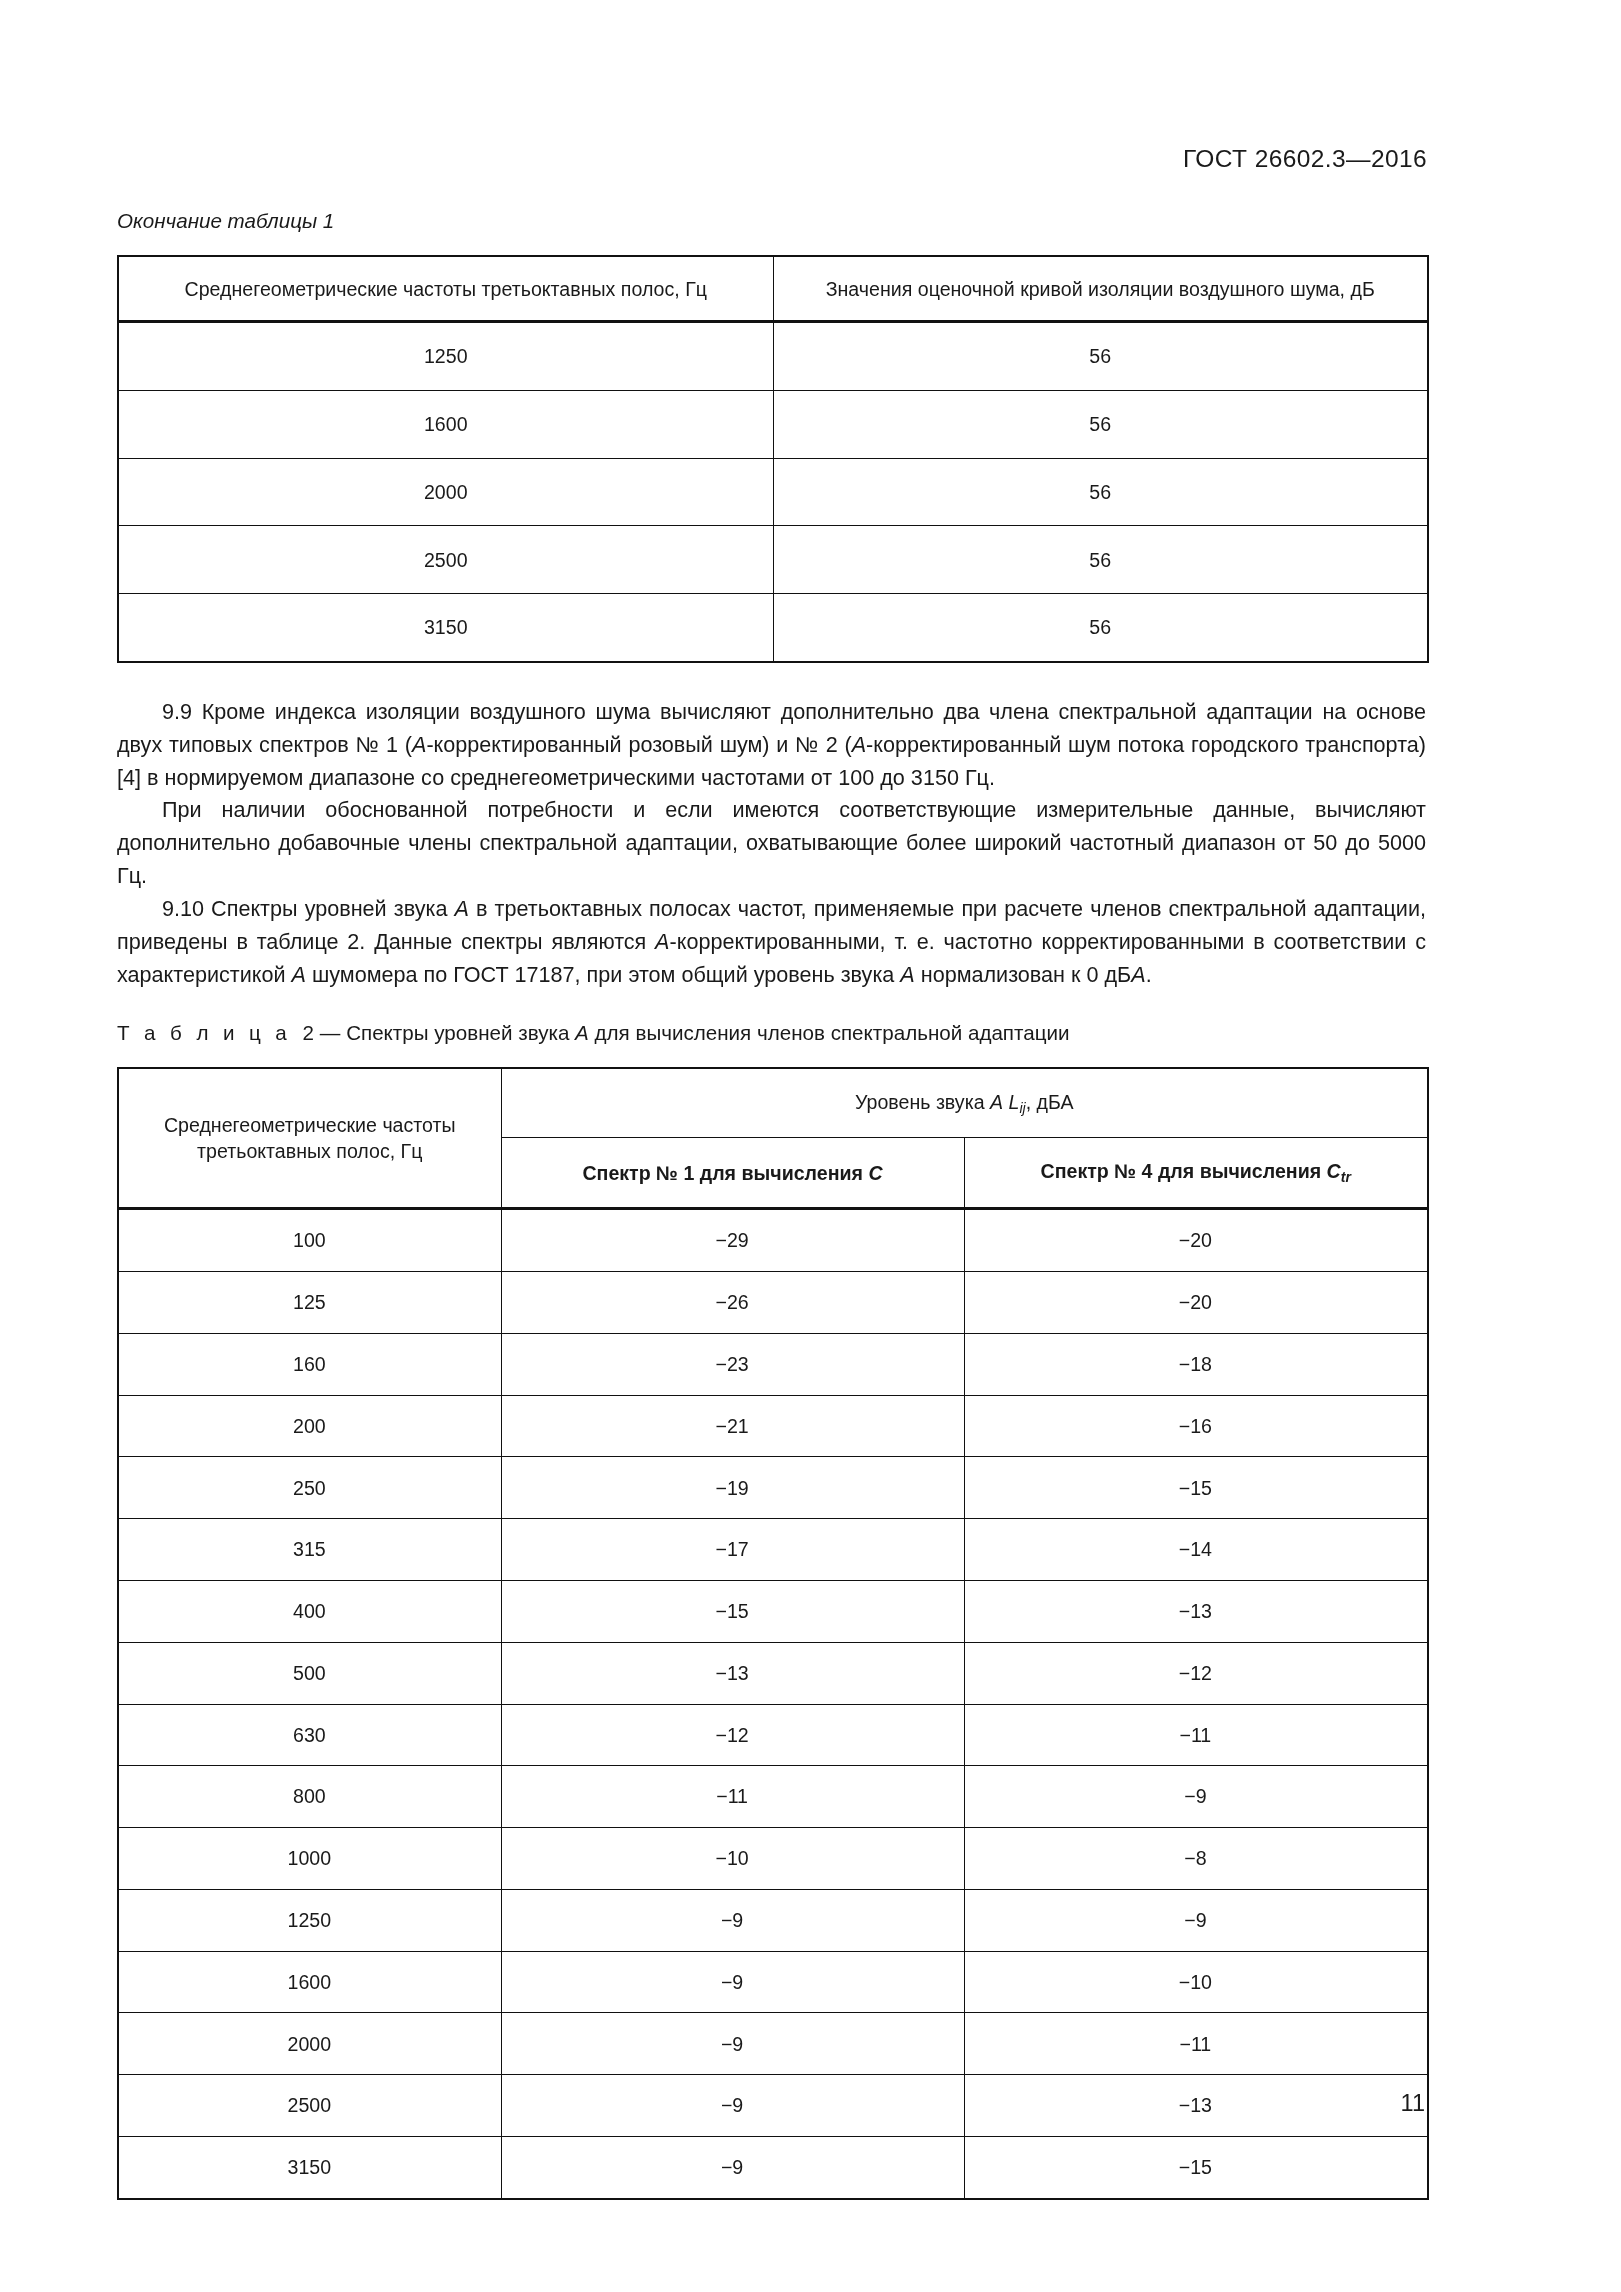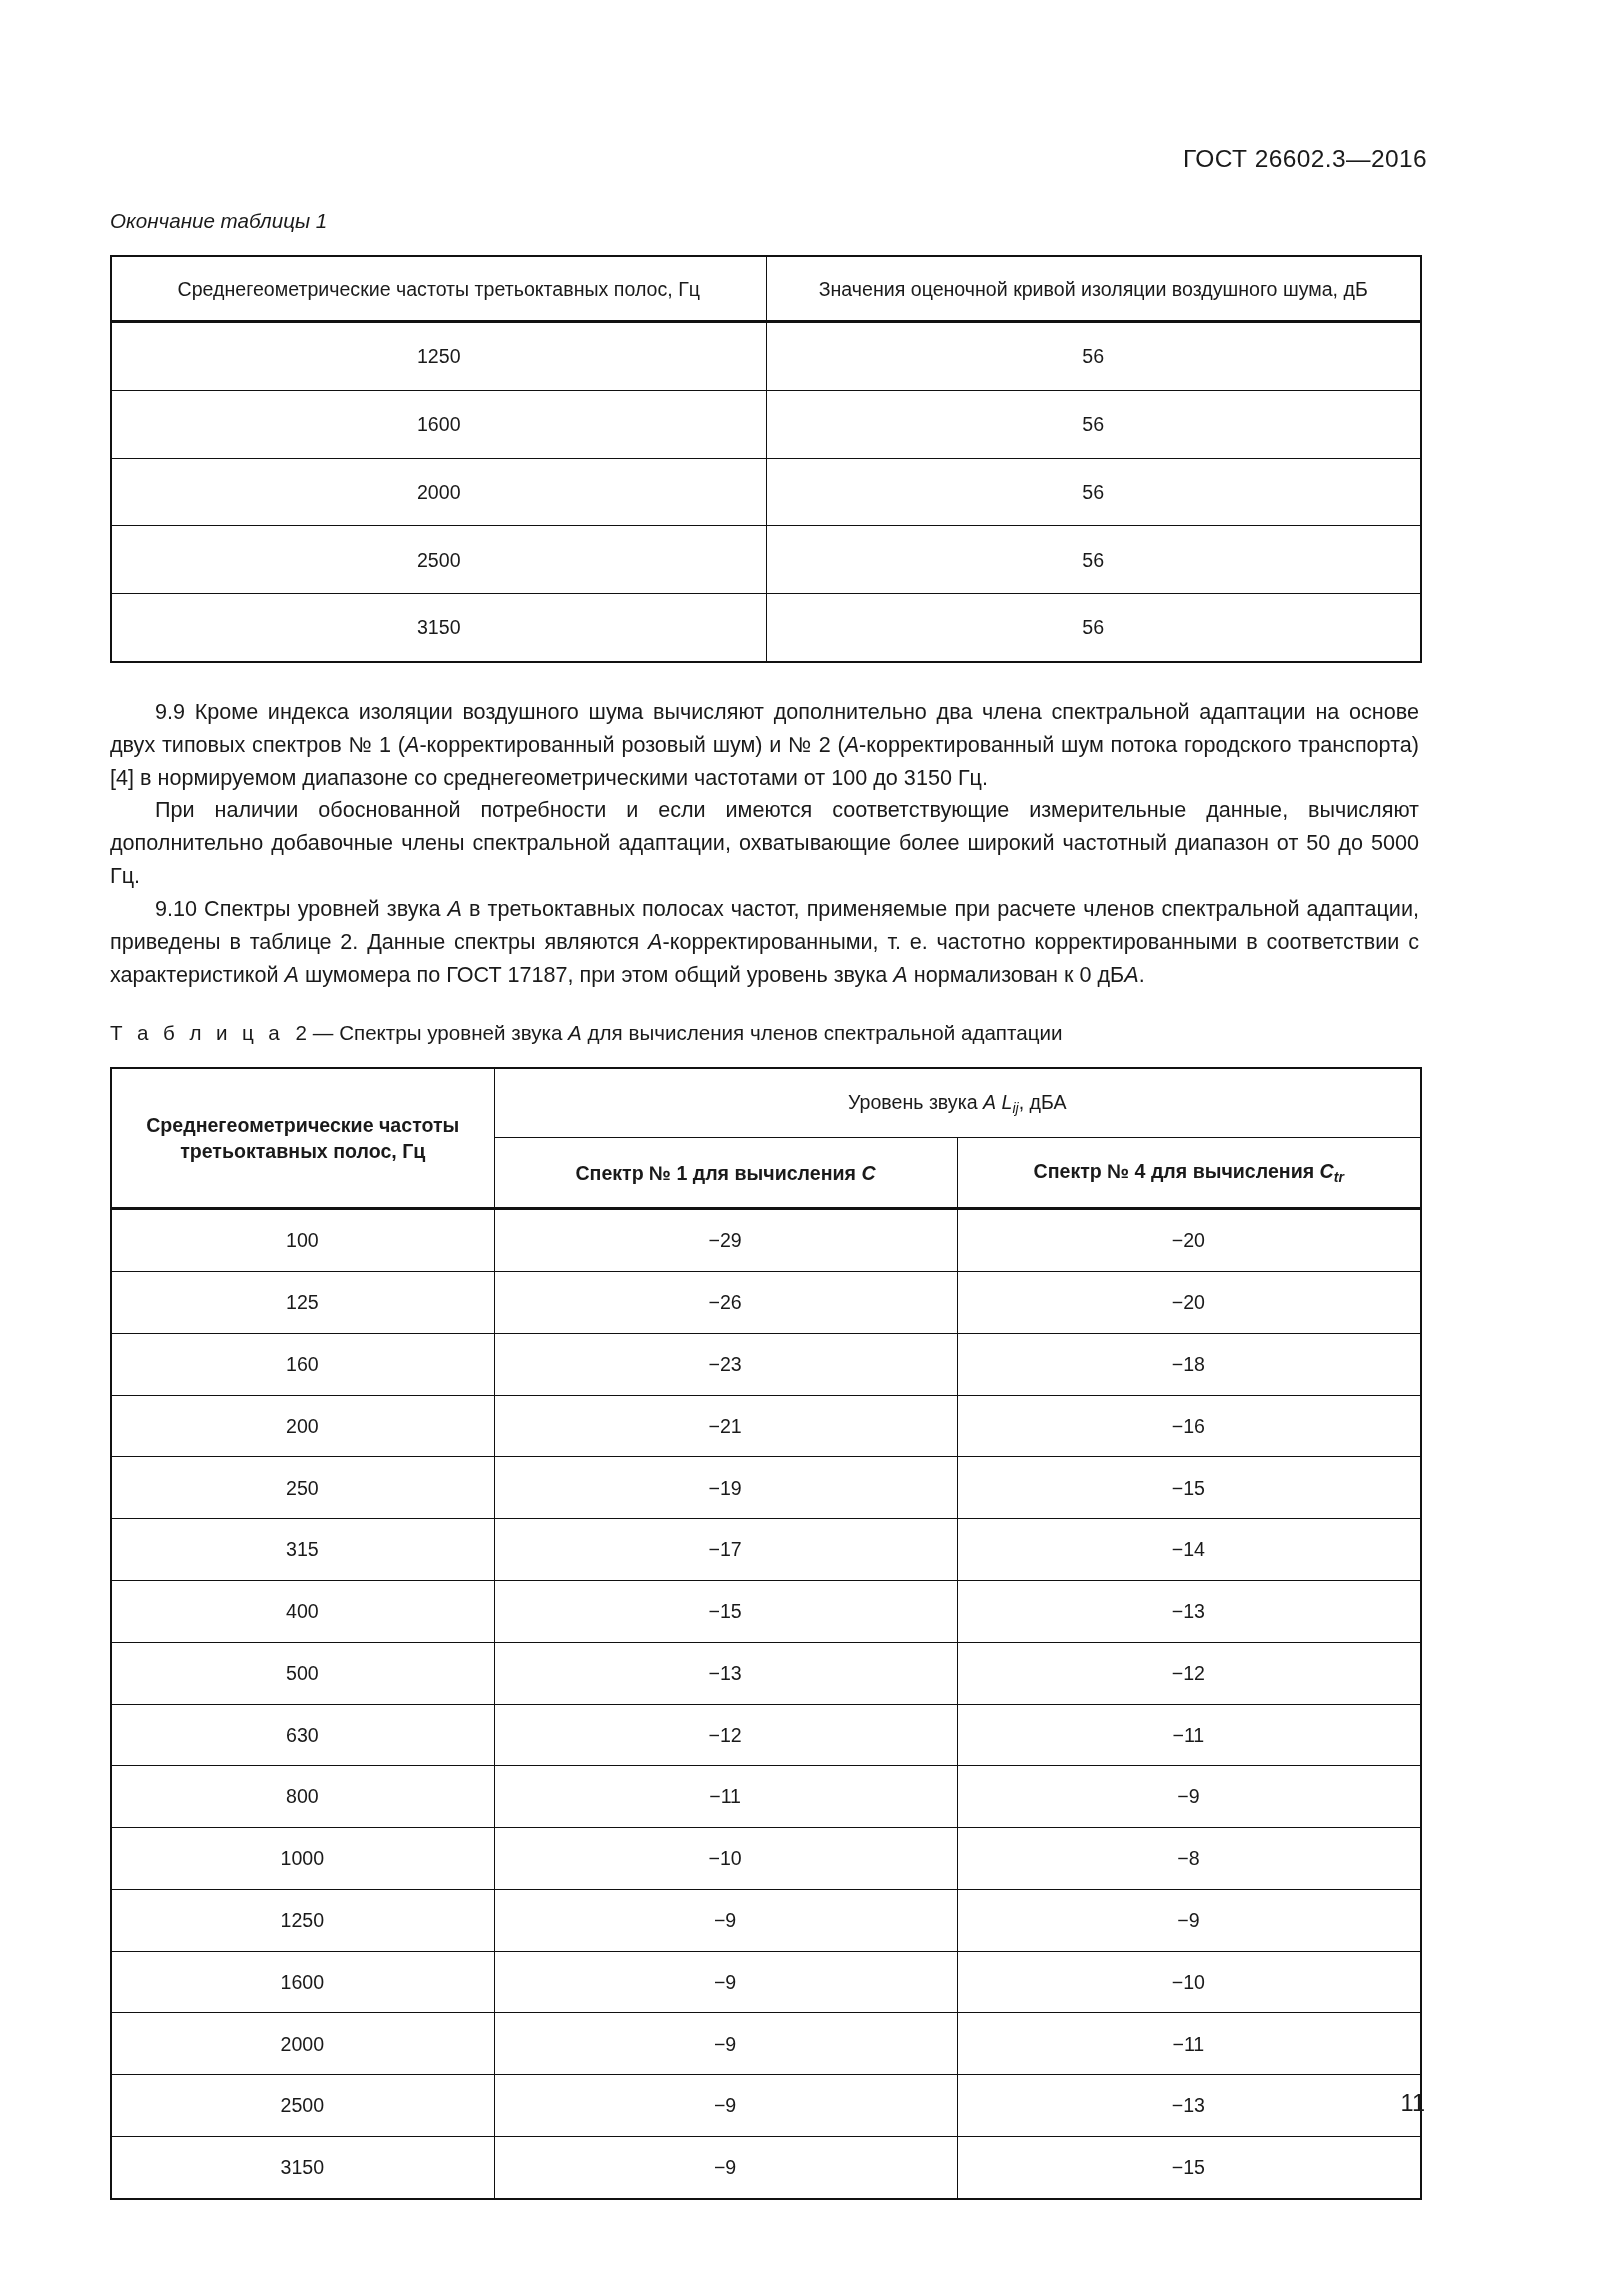--- a/index.html
+++ b/index.html
@@ -27,21 +27,21 @@
     right: 194px;
     font-size: 24.5px;
     font-weight: normal;
     letter-spacing: 0.4px;
     white-space: nowrap;
   }
 
   
   .content {
     position: absolute;
-    left: 110px;
+    left: 117px;
     top: 208px;
     width: 1309px;
   }
 
   .table-caption {
     font-size: 20.6px;
     font-style: italic;
     margin: 0 0 21.6px 0;
     line-height: 1.25;
   }
@@ -98,21 +98,20 @@
   #table-2 col.k1 { width: 383px; }
   #table-2 col.k2 { width: 463px; }
   #table-2 col.k3 { width: 464px; }
   #table-2 thead th {
     font-size: 19.6px;
     margin-left: 32px;
   }
   #table-2 .th-freq {
     height: 116px;
     padding: 7.8px 25.5px;
-    font-weight: bold;
   }
   #table-2 .th-level {
     height: 57px;
   }
   #table-2 .th-spec {
     height: 57px;
     font-weight: bold;
   }
   #table-2 tbody td {
     height: 49px;

